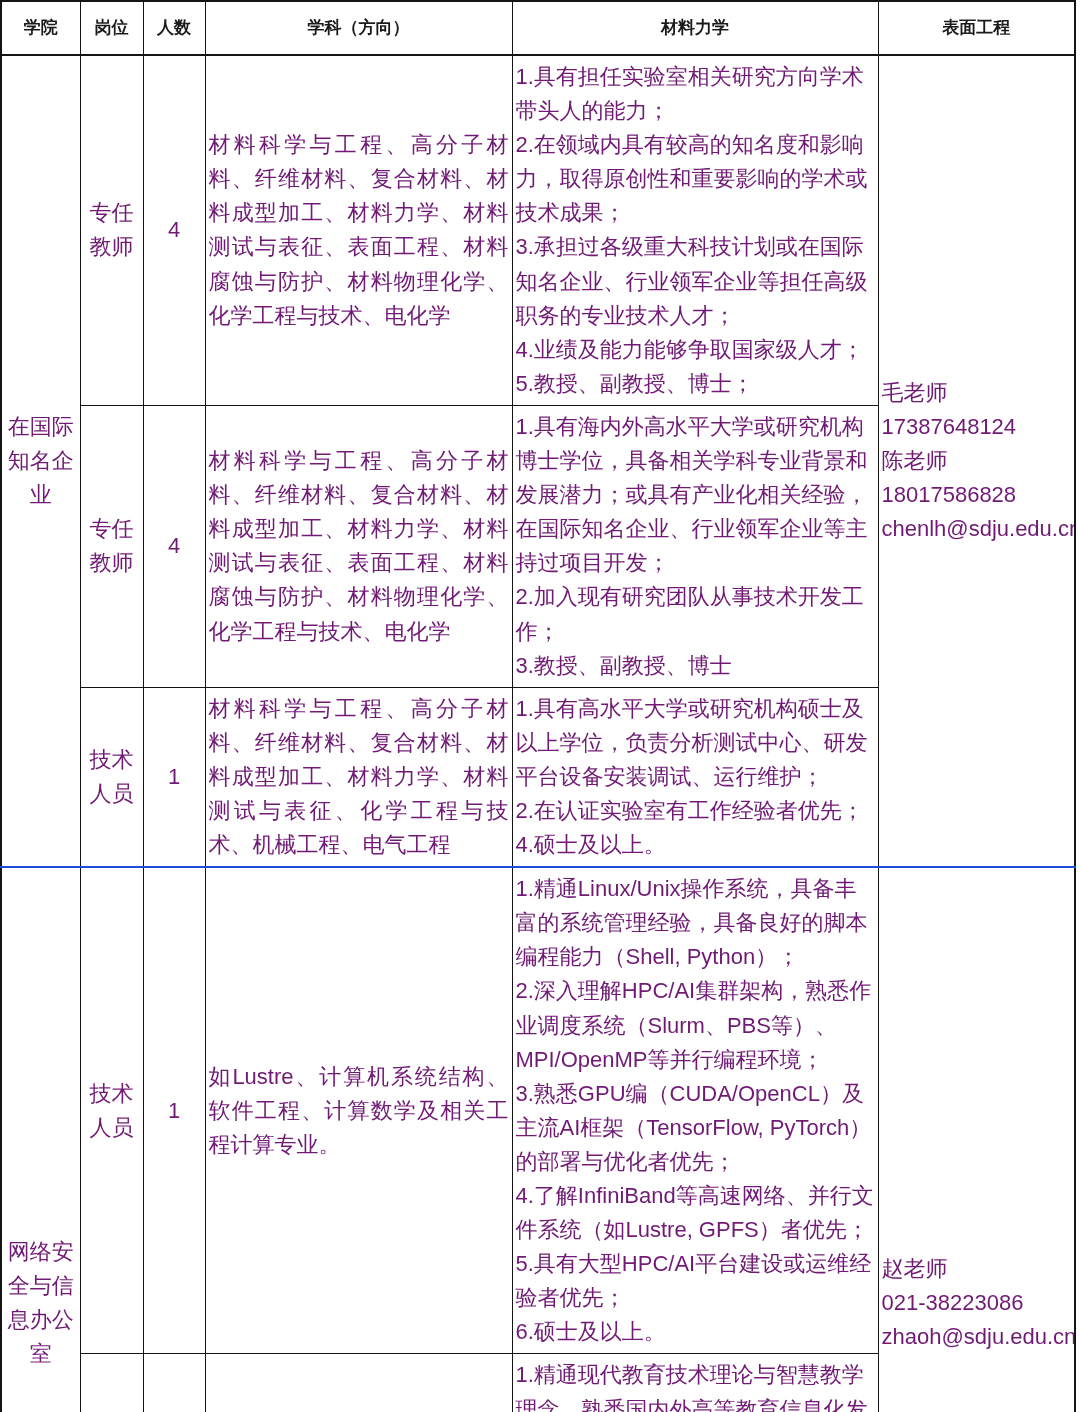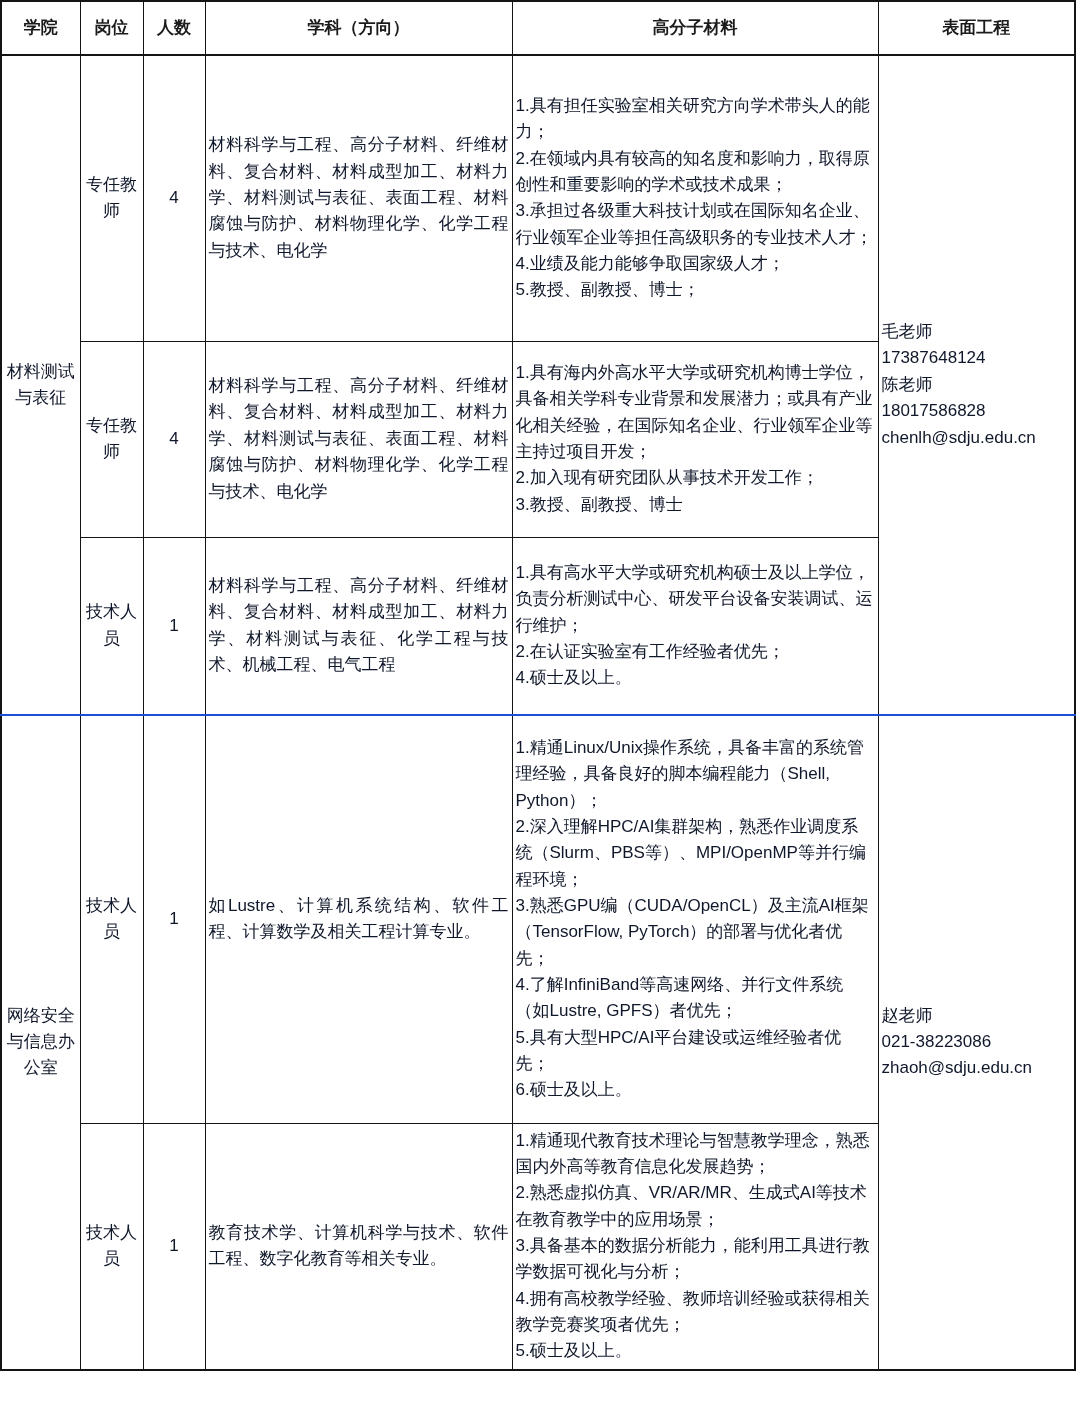--- a/index.html
+++ b/index.html
@@ -16,22 +16,22 @@
   table.recruit {
     width: 1074px;
     border-collapse: collapse;
     table-layout: fixed;
     background: #ffffff;
   }
   table.recruit th,
   table.recruit td {
     border: 1px solid #141414;
     box-sizing: border-box;
-    color: #0f172a;
-    font-size: 17px;
+    color: #701a75;
+    font-size: 22px;
     line-height: 1.55;
     vertical-align: middle;
     padding: 4px 3px;
     overflow: hidden;
   }
   table.recruit {
     border: 2px solid #141414;
   }
   table.recruit thead th {
     color: #1b1b1b;
@@ -81,28 +81,28 @@
       <col style="width:307px">
       <col style="width:366px">
       <col style="width:197px">
     </colgroup>
     <thead>
       <tr>
         <th>学院</th>
         <th>岗位</th>
         <th>人数</th>
         <th>学科（方向）</th>
-        <th>高分子材料</th>
+        <th>材料力学</th>
         <th>表面工程</th>
       </tr>
     </thead>
     <tbody>
 
       <tr class="r1">
-        <td class="center" rowspan="3">材料测试与表征</td>
+        <td class="center" rowspan="3">在国际知名企业</td>
         <td class="center">专任教师</td>
         <td class="center">4</td>
         <td class="disciplines">材料科学与工程、高分子材料、纤维材料、复合材料、材料成型加工、材料力学、材料测试与表征、表面工程、材料腐蚀与防护、材料物理化学、化学工程与技术、电化学</td>
         <td class="multiline requirements">1.具有担任实验室相关研究方向学术带头人的能力；
 2.在领域内具有较高的知名度和影响力，取得原创性和重要影响的学术或技术成果；
 3.承担过各级重大科技计划或在国际知名企业、行业领军企业等担任高级职务的专业技术人才；
 4.业绩及能力能够争取国家级人才；
 5.教授、副教授、博士；</td>
         <td class="multiline contact" rowspan="3">毛老师
 17387648124

